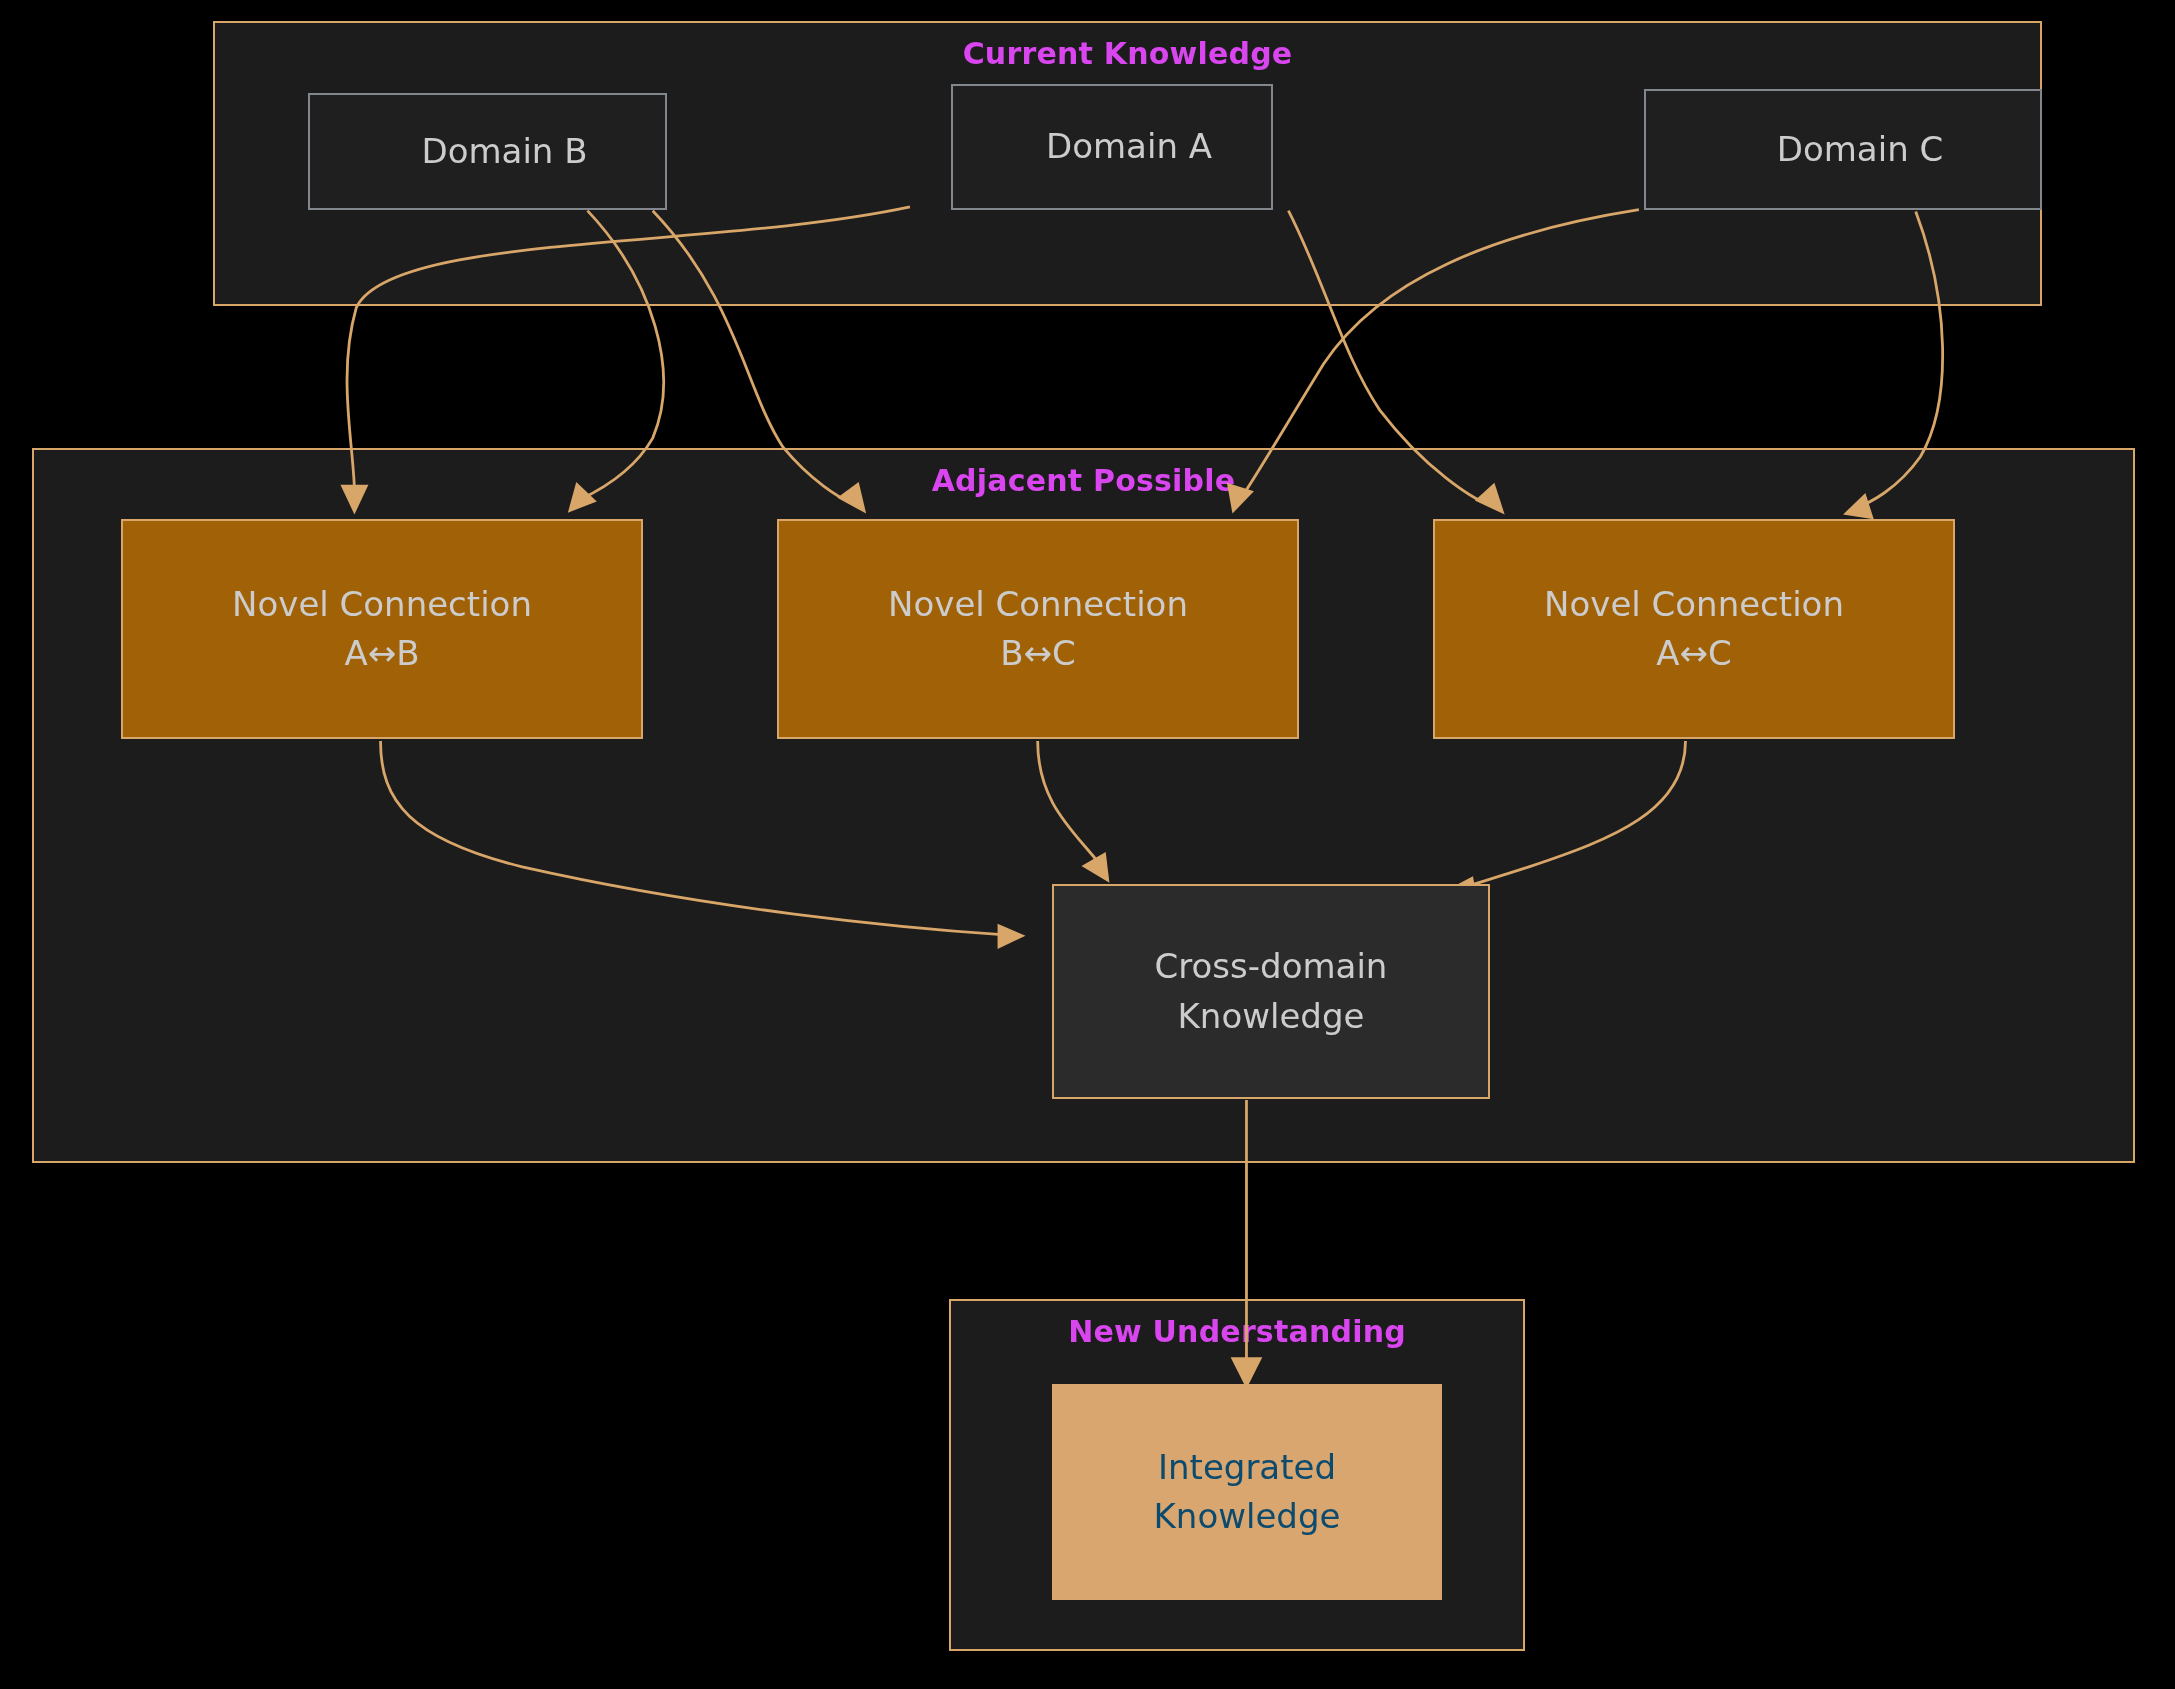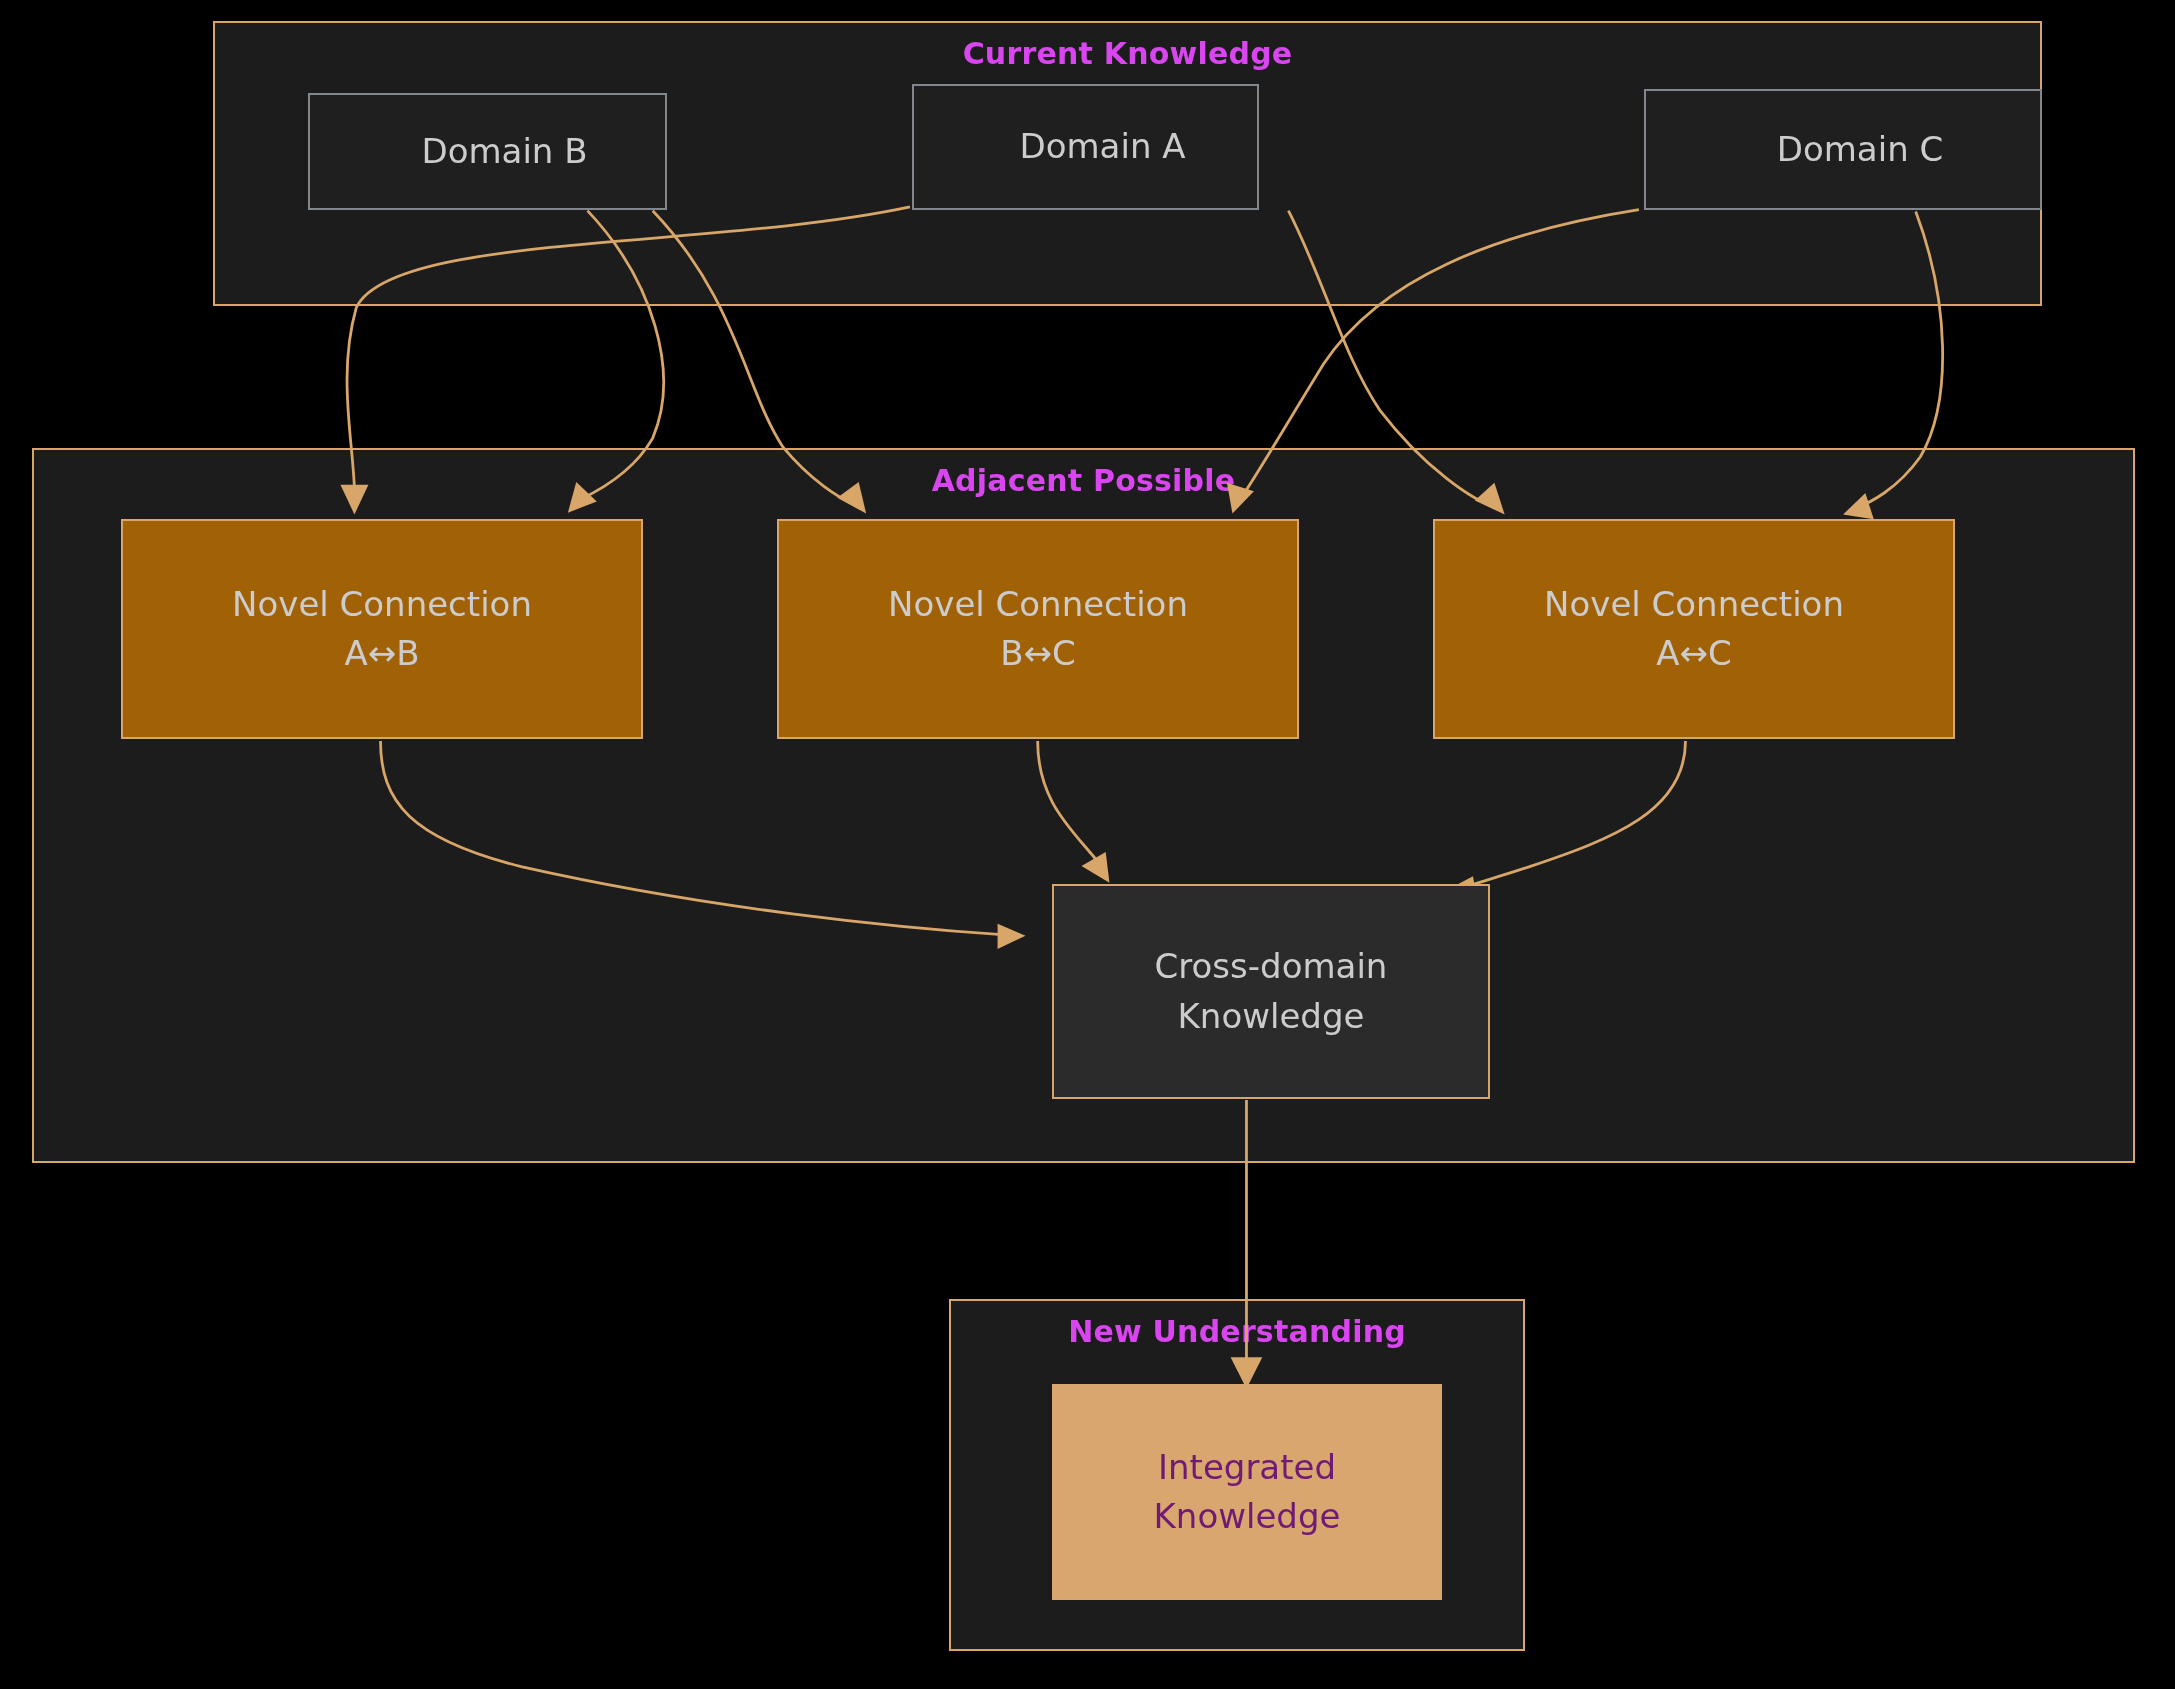--- a/index.html
+++ b/index.html
@@ -78,26 +78,26 @@
   }
   .node.synth {
     background: #2b2b2b;
     border: 2.8px solid #d8a669;
     color: #cccccc;
     font-size: 34px;
   }
   .node.integrated {
     background: #d8a66e;
     border: 2.8px solid #d8a66e;
-    color: #701a75;
+    color: #0c4a6e;
     font-size: 34px;
   }
 
   #node-domain-b { left: 308px; top: 93px; width: 359px; height: 117px; }
-  #node-domain-a { left: 912px; top: 84px; width: 347px; height: 126px; }
+  #node-domain-a { left: 951px; top: 84px; width: 322px; height: 126px; }
   #node-domain-c { left: 1644px; top: 89px; width: 398px; height: 121px; }
 
   #node-novel-ab { left: 121px; top: 519px; width: 522px; height: 220px; }
   #node-novel-bc { left: 777px; top: 519px; width: 522px; height: 220px; }
   #node-novel-ac { left: 1433px; top: 519px; width: 522px; height: 220px; }
 
   #node-synth { left: 1028px; top: 884px; width: 438px; height: 215px; margin-left: 24px; }
 
   #node-integrated { left: 1052px; top: 1384px; width: 390px; height: 216px; }
 

